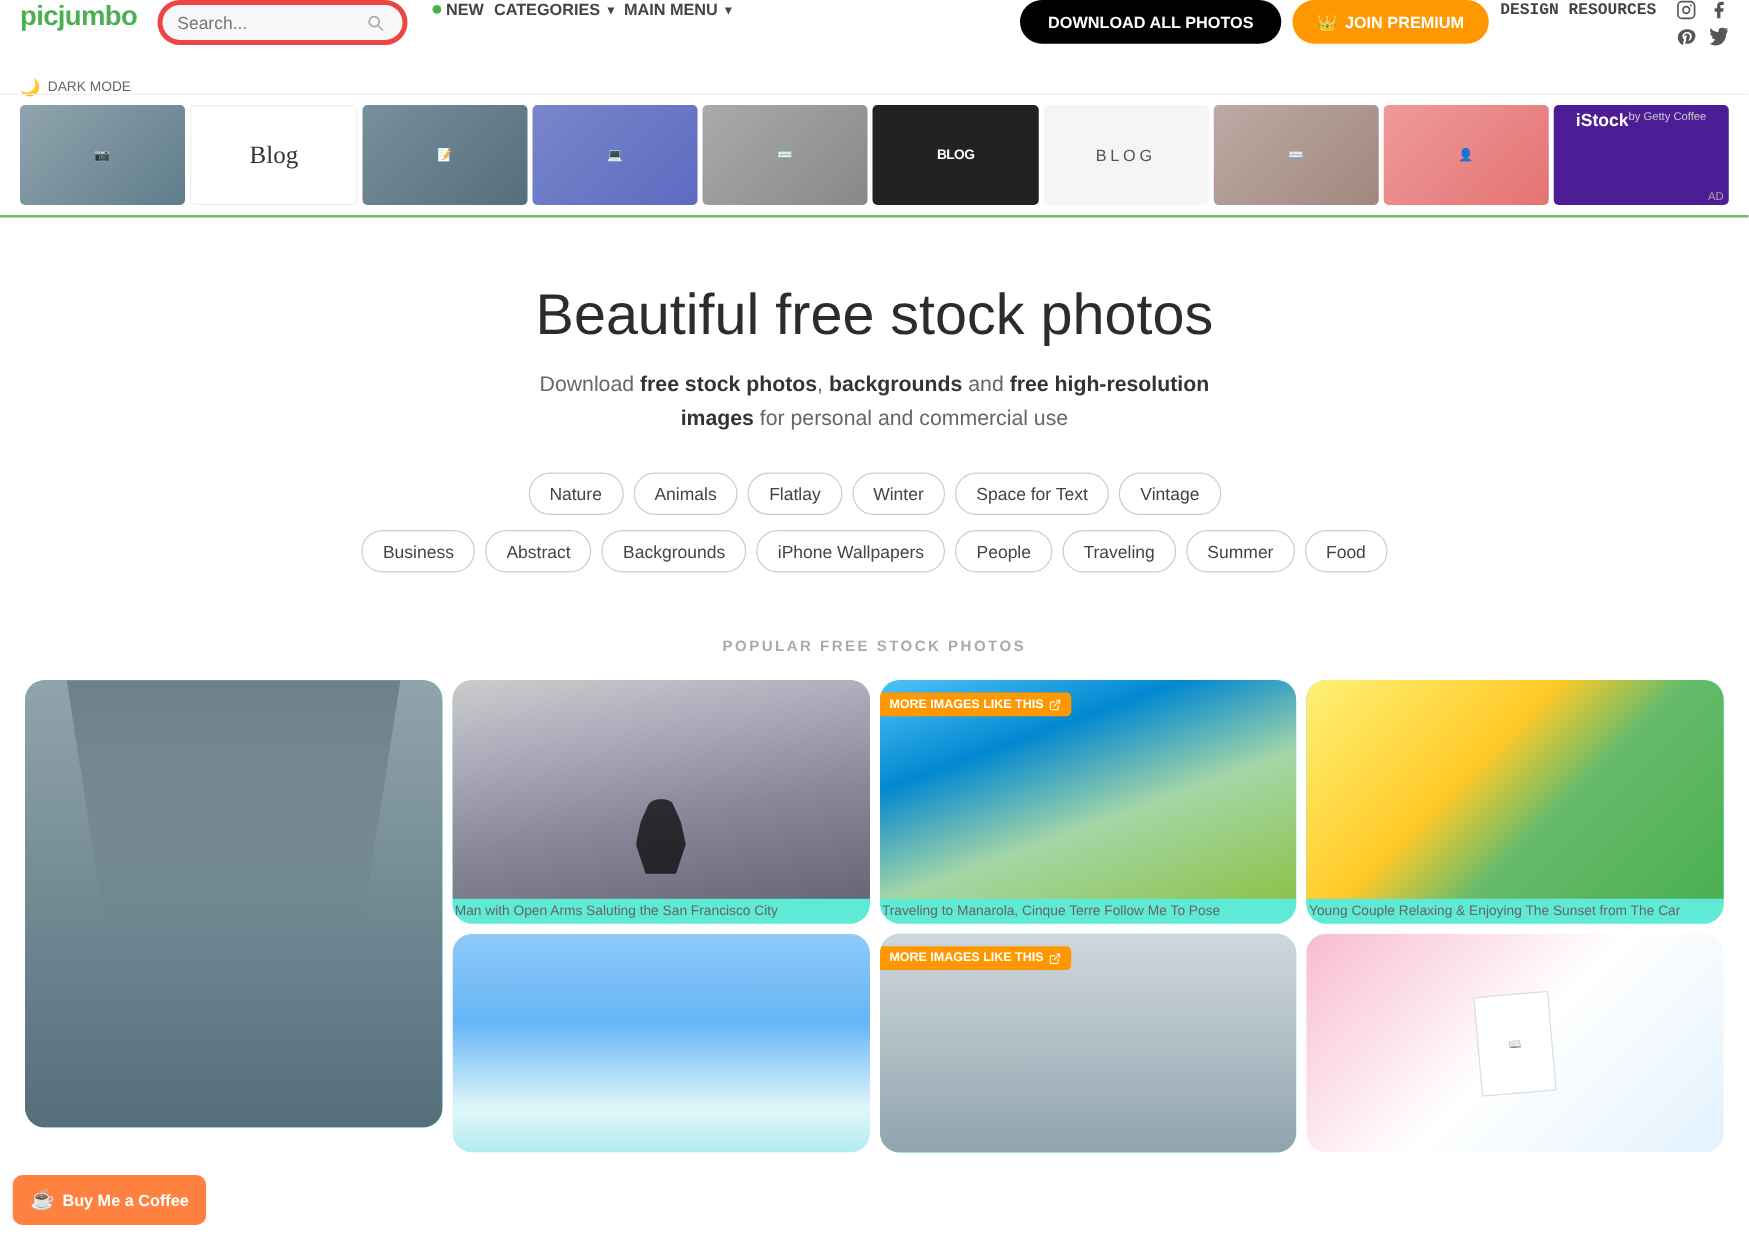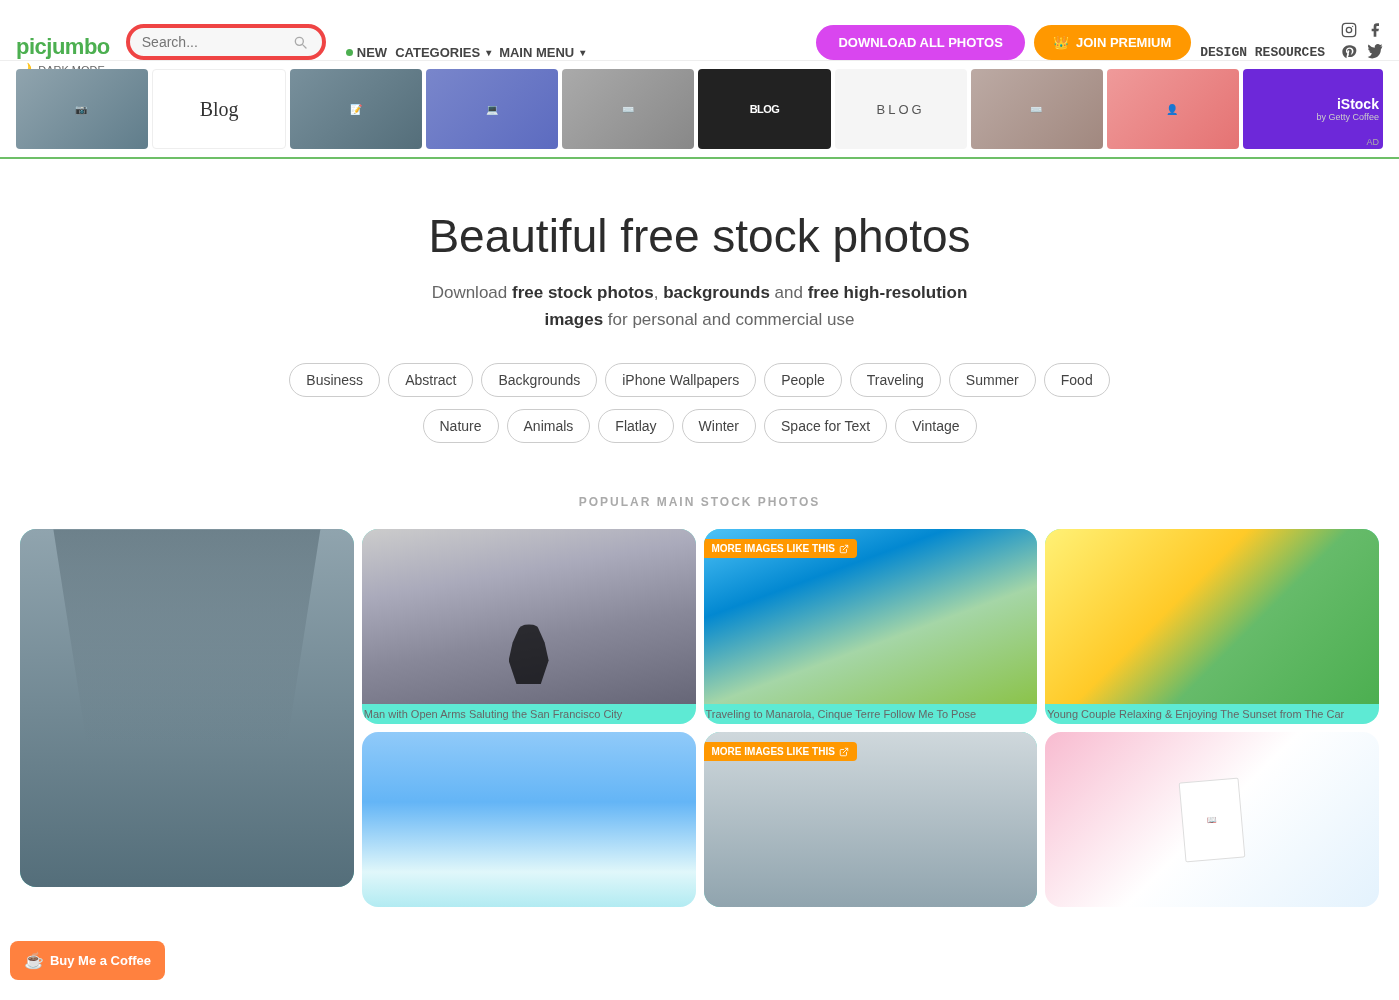--- a/index.html
+++ b/index.html
@@ -1,55 +1,55 @@
 <!DOCTYPE html>
 <html><head>
   <meta charset="utf-8">
   <style>
     * { box-sizing: border-box; margin: 0; padding: 0; }
     body { font-family: -apple-system, BlinkMacSystemFont, 'Segoe UI', sans-serif; background: #fff; color: #333; }
 
     
     nav {
-      display: flex; align-items: flex-end; padding: 0 16px;
-      height: 61px; border-bottom: 1px solid #eee; position: relative; z-index: 10;
+      display: flex; align-items: flex-start; padding: 0 16px;
+      height: 76px; border-bottom: 1px solid #eee; position: relative; z-index: 10;
     }
     .logo { font-size: 22px; font-weight: 700; color: #4caf50; letter-spacing: -0.5px; margin-right: 16px; text-decoration: none; }
     .search-box {
       display: flex; align-items: center; border: 4px solid #ef4444; border-radius: 24px;
       padding: 6px 12px; background: #f7f7f7; margin-right: 20px; width: 200px;
     }
     .search-box input { border: none; background: transparent; outline: none; font-size: 14px; width: 150px; color: #888; }
     .search-box svg { width: 16px; height: 16px; fill: #aaa; }
     .nav-links { display: flex; align-items: center; gap: 8px; flex: 1; }
     .nav-link { font-size: 13px; font-weight: 600; color: #444; text-decoration: none; display: flex; align-items: center; gap: 4px; }
     .nav-dot { width: 7px; height: 7px; background: #4caf50; border-radius: 50%; display: inline-block; }
     .btn-download {
-      background: #d946ef; color: #fff; border: none; border-radius: 24px;
+      background: #000000; color: #fff; border: none; border-radius: 24px;
       padding: 10px 22px; font-size: 13px; font-weight: 700; cursor: pointer; white-space: nowrap;
     }
     .btn-premium {
       background: #ff9800; color: #fff; border: none; border-radius: 24px;
       padding: 10px 20px; font-size: 13px; font-weight: 700; cursor: pointer; white-space: nowrap;
       display: flex; align-items: center; gap: 6px;
     }
     .btn-design { font-size: 13px; font-weight: 600; color: #444; cursor: pointer; white-space: nowrap; font-family: Liberation Mono, monospace; }
     .social-icons { display: flex; flex-direction: column; gap: 6px; margin-left: 16px; }
     .social-row { display: flex; gap: 10px; }
     .social-icon { width: 16px; height: 16px; fill: #555; }
     .dark-mode-toggle { position: absolute; left: 16px; top: 62px; display: flex; align-items: center; gap: 6px; font-size: 11px; color: #666; }
     .dark-toggle-icon { font-size: 13px; }
 
     
     .thumb-strip {
       display: flex; gap: 4px; padding: 8px 16px; overflow: hidden; background: #fff;
       border-bottom: 2px solid #6dbf67;
     }
     .thumb-item { flex: 1; min-width: 0; height: 80px; border-radius: 4px; overflow: hidden; background: #ddd; position: relative; }
-    .istock-ad { background: #6d28d9; color: #fff; display: flex; flex-direction: column; align-items: flex-end; justify-content: center; font-size: 10px; padding: 4px; }
+    .istock-ad { background: #4c1d95; color: #fff; display: flex; flex-direction: row; align-items: flex-start; justify-content: center; font-size: 10px; padding: 4px; }
     .istock-logo { font-size: 14px; font-weight: 700; }
     .istock-sub { font-size: 9px; color: #ccc; }
     .ad-badge { position: absolute; bottom: 2px; right: 4px; font-size: 9px; color: #aaa; }
 
     
     .hero { text-align: center; padding: 50px 28px 30px; }
     .hero h1 { font-size: 46px; font-weight: 400; color: #2c2c2c; margin-bottom: 16px; }
     .hero p { font-size: 17px; color: #666; line-height: 1.6; max-width: 560px; margin: 0 auto 30px; }
     .hero p strong { font-weight: 700; color: #333; }
 
@@ -196,42 +196,42 @@
   </div>
 </div>
 
 <section class="hero">
   <h1>Beautiful free stock photos</h1>
   <p>
     Download <strong>free stock photos</strong>, <strong>backgrounds</strong> and <strong>free high-resolution images</strong> for personal and commercial use
   </p>
 
   <div class="category-tags">
+    <button class="category-tag">Nature</button>
+    <button class="category-tag">Animals</button>
+    <button class="category-tag">Flatlay</button>
+    <button class="category-tag">Winter</button>
+    <button class="category-tag">Space for Text</button>
+    <button class="category-tag">Vintage</button>
+  </div>
+
+  <div class="category-tags">
     <button class="category-tag">Business</button>
     <button class="category-tag">Abstract</button>
     <button class="category-tag">Backgrounds</button>
     <button class="category-tag">iPhone Wallpapers</button>
     <button class="category-tag">People</button>
     <button class="category-tag">Traveling</button>
     <button class="category-tag">Summer</button>
     <button class="category-tag">Food</button>
   </div>
-
-  <div class="category-tags">
-    <button class="category-tag">Nature</button>
-    <button class="category-tag">Animals</button>
-    <button class="category-tag">Flatlay</button>
-    <button class="category-tag">Winter</button>
-    <button class="category-tag">Space for Text</button>
-    <button class="category-tag">Vintage</button>
-  </div>
 </section>
 
 <section class="popular-section">
-  <div class="popular-title">POPULAR MAIN STOCK PHOTOS</div>
+  <div class="popular-title">POPULAR FREE STOCK PHOTOS</div>
 
   <div class="photo-grid">
 
     <div class="photo-card">
       <div class="ph-city" style="background: linear-gradient(170deg, #ccc 0%, #aab 30%, #889 60%, #667 100%); height:175px; position:relative;">
 
         <div style="position:absolute;bottom:20px;left:50%;transform:translateX(-50%);width:40px;height:60px;background:rgba(0,0,0,0.7);border-radius:50% 50% 0 0;clip-path:polygon(30% 0,70% 0,90% 30%,100% 60%,80% 100%,20% 100%,0 60%,10% 30%);"></div>
       </div>
       <div class="photo-title">Man with Open Arms Saluting the San Francisco City</div>
     </div>

